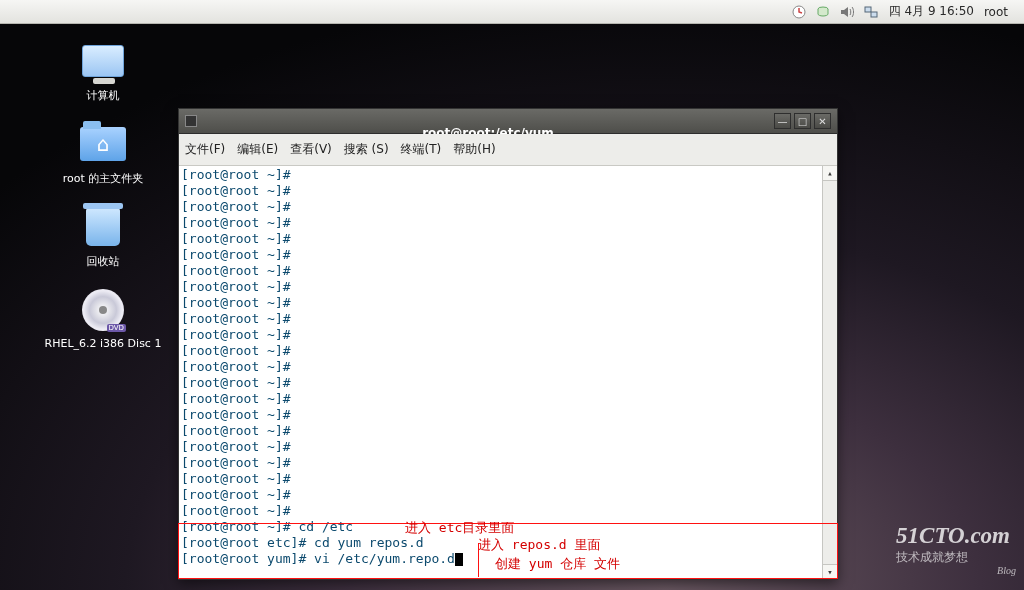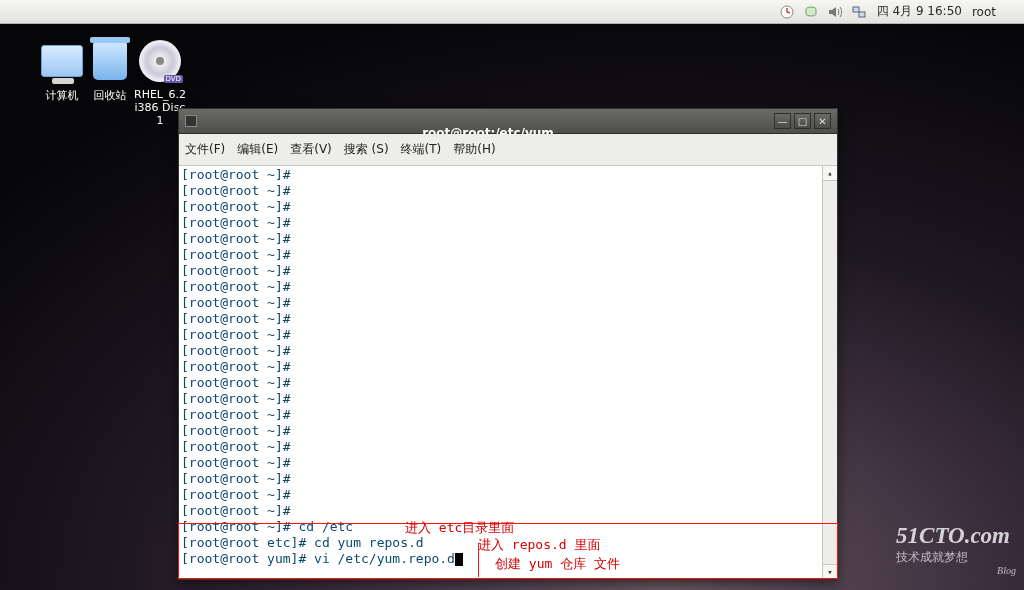--- a/index.html
+++ b/index.html
@@ -18,35 +18,35 @@
   .topbar {
     position: absolute; top:0; left:0; right:0; height:24px;
     background: linear-gradient(#f6f6f4,#e3e3df);
     border-bottom:1px solid #b6b6b0;
     display:flex; align-items:center; color:#2a2a2a;
   }
   .topbar .left { display:flex; align-items:center; gap:6px; padding-left:4px;}
   .topbar .menu { padding:0 5px; cursor:default;}
   .topbar .icons { display:flex; align-items:center; gap:10px; margin-left:8px;}
   .topbar .spacer{flex:1;}
-  .topbar .right{display:flex; align-items:center; gap:10px; padding-right:28px;}
+  .topbar .right{display:flex; align-items:center; gap:10px; padding-right:16px;}
   .topbar .tray{display:flex; align-items:center; gap:8px;}
   .tray-icon{width:16px;height:16px;display:flex;align-items:center;justify-content:center;color:#444;}
   .rh-logo{width:16px;height:16px;border-radius:50%;background:#c00;display:inline-block;position:relative;}
   .rh-logo:after{content:'';position:absolute;top:3px;left:3px;width:10px;height:6px;background:#222;border-radius:50% 50% 0 0;}
 
   .ff{width:18px;height:18px;border-radius:50%;background:radial-gradient(circle at 35% 35%,#7cb9ff,#2a5fd0);position:relative;}
   .ff:after{content:'';position:absolute;inset:0;border-radius:50%;border:2px solid #f5a623;border-top-color:transparent;transform:rotate(30deg);}
   .file-icon{width:16px;height:18px;background:#fff;border:1px solid #9a7;position:relative;}
   .file-icon:before{content:'';position:absolute;bottom:1px;right:1px;width:8px;height:8px;background:#fc3;border-radius:50%;}
   .note-icon{width:18px;height:16px;background:#ffe466;border:1px solid #c9a400;position:relative;}
   .note-icon:after{content:'';position:absolute;top:3px;left:3px;width:3px;height:10px;background:#555;transform:rotate(35deg);}
 
   
-  .desktop-icons{position:absolute;top:38px;left:38px;width:130px;display:flex;flex-direction:row;}
+  .desktop-icons{position:absolute;top:38px;left:38px;width:130px;display:flex;flex-direction:column;gap:18px;}
   .dicon{display:flex;flex-direction:column;align-items:center;gap:4px;text-align:center;font-size:11px;color:#fff;}
   .dicon .glyph{width:48px;height:46px;display:flex;align-items:center;justify-content:center;}
   .computer{background:linear-gradient(#d9edff,#9cc6f3);border:1px solid #6fa4db;border-radius:3px;width:42px;height:32px;position:relative;}
   .computer:after{content:'';position:absolute;bottom:-8px;left:10px;width:22px;height:6px;background:#d7d7d2;border-radius:2px;}
   .folder{width:46px;height:34px;background:linear-gradient(#a9d2ff,#5ea3e8);border-radius:3px;position:relative;}
   .folder:before{content:'';position:absolute;top:-6px;left:3px;width:18px;height:8px;background:#8abef0;border-radius:2px 2px 0 0;}
   .folder:after{content:'⌂';position:absolute;inset:0;display:flex;align-items:center;justify-content:center;font-size:20px;color:#fff;}
   .trash{width:34px;height:38px;background:linear-gradient(#cfe8ff,#79b4eb);border-radius:3px 3px 5px 5px;position:relative;}
   .trash:before{content:'';position:absolute;top:-5px;left:-3px;right:-3px;height:6px;background:#9cc6f3;border-radius:2px;}
   .disc{width:42px;height:42px;border-radius:50%;background:radial-gradient(circle,#fff 0%,#e1e1e8 25%,#c9c9d8 45%,#edecf4 65%,#d2d2dc 100%);position:relative;}
@@ -117,20 +117,26 @@
 
 <div class="desktop-icons">
   <div class="dicon">
     <div class="glyph">
         <div class="computer"></div>
       </div>
     <span>计算机</span>
   </div>
   <div class="dicon">
     <div class="glyph">
+        <div class="folder"></div>
+      </div>
+    <span>root 的主文件夹</span>
+  </div>
+  <div class="dicon">
+    <div class="glyph">
         <div class="trash"></div>
       </div>
     <span>回收站</span>
   </div>
   <div class="dicon">
     <div class="glyph">
         <div class="disc"></div>
       </div>
     <span>RHEL_6.2 i386 Disc 1</span>
   </div>

